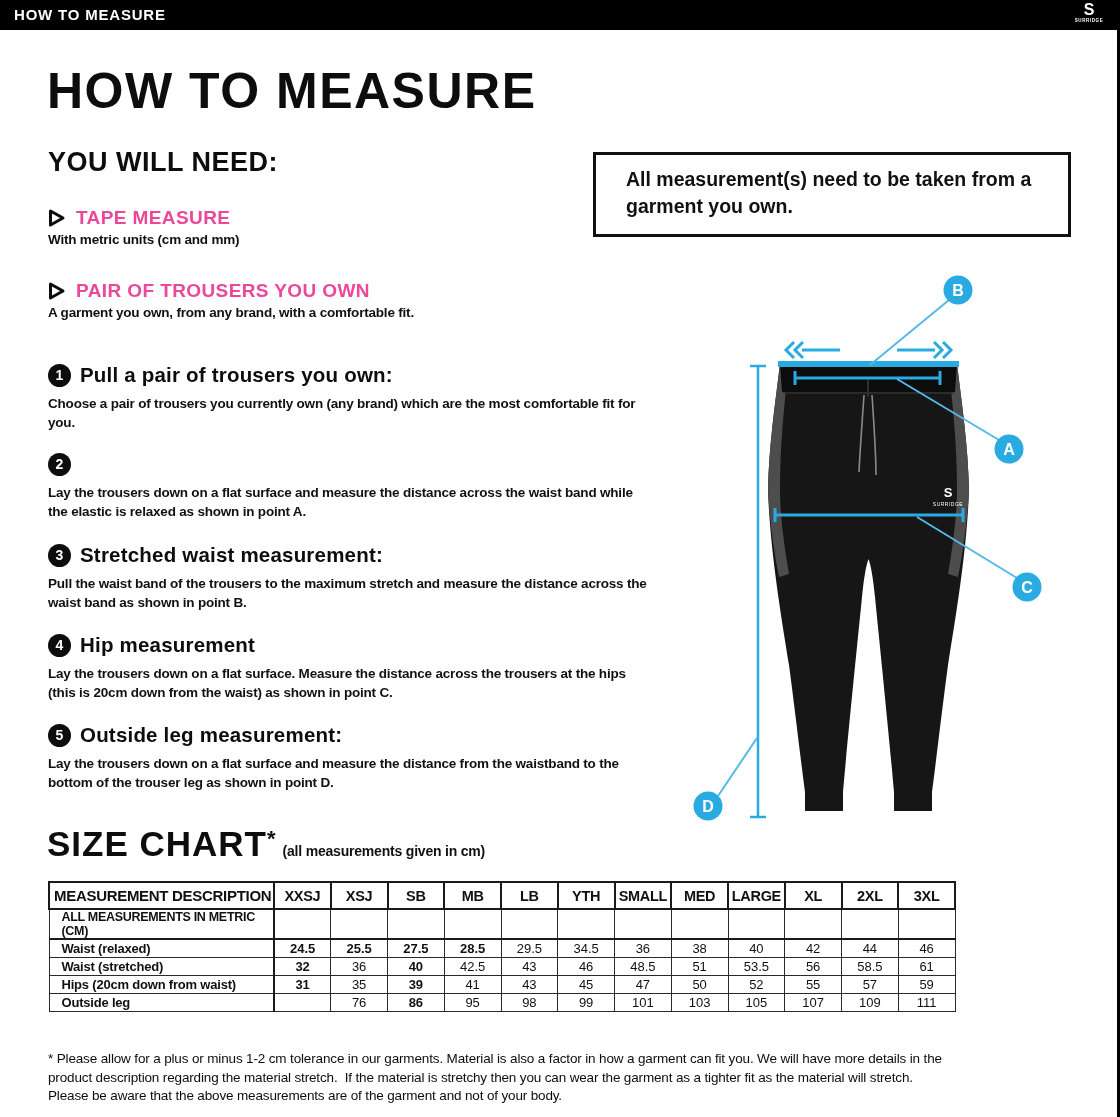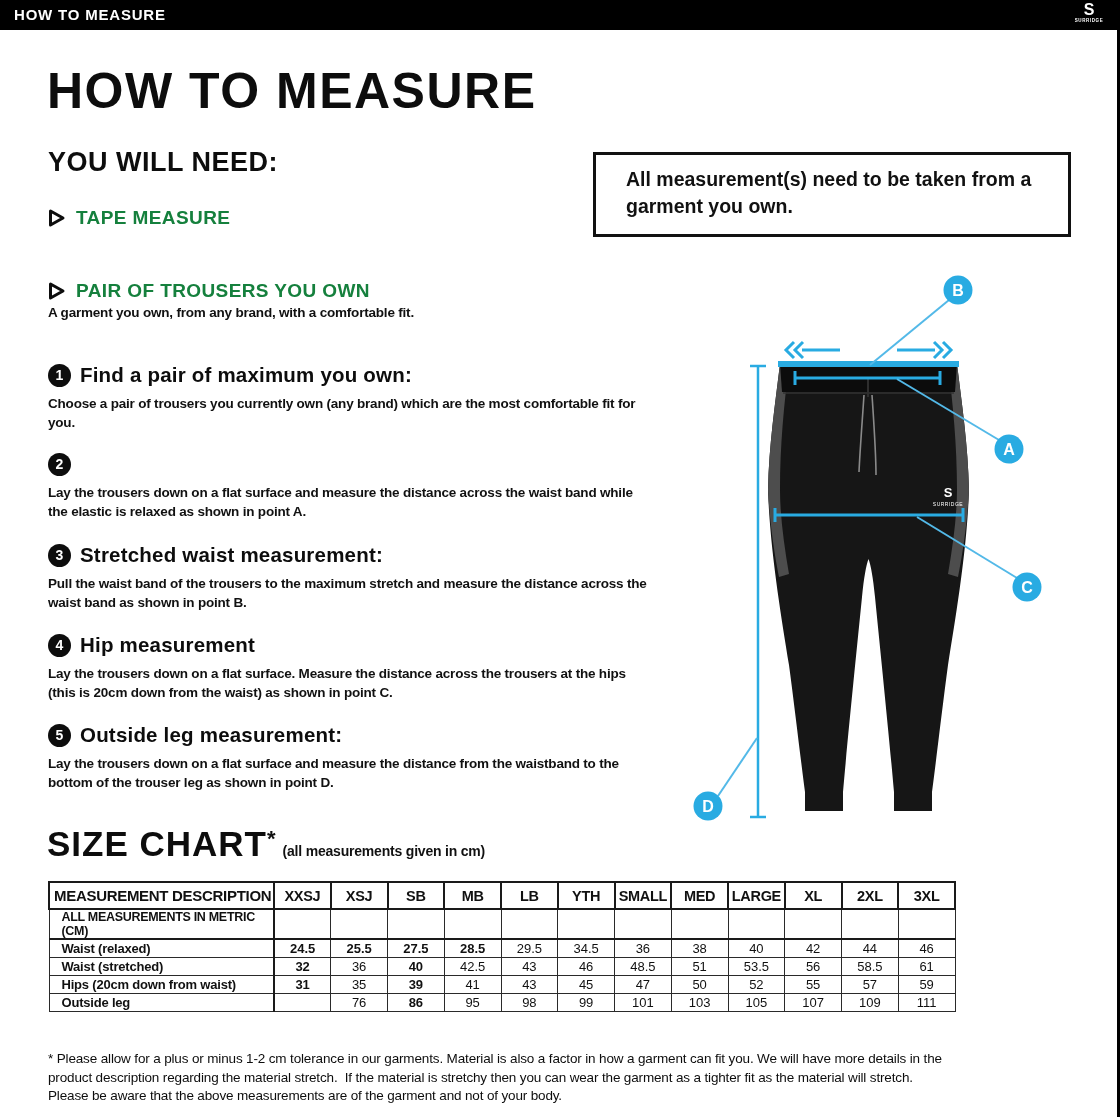--- a/index.html
+++ b/index.html
@@ -21,21 +21,21 @@
   .page-title { position:absolute; left:47px; top:62px; font-size:50px; font-weight:700; letter-spacing:1.5px; color:#0d0d0d; }
   .need-heading { position:absolute; left:48px; top:147px; font-size:27px; font-weight:700; letter-spacing:.5px; color:#0d0d0d; }
 
   
   .note-box { position:absolute; left:593px; top:152px; width:478px; height:85px; border:3px solid #111; padding:11px 30px; }
   .note-box p { font-size:19.5px; font-weight:700; line-height:27px; color:#111; }
 
   
   .tool { position:absolute; left:48px; width:600px; }
   .tool-head { display:flex; align-items:center; gap:10px; }
-  .tool-label { font-size:19px; font-weight:700; letter-spacing:.4px; color:#15803d; }
+  .tool-label { font-size:19px; font-weight:700; letter-spacing:.4px; color:#ec4899; }
   .tool-desc { font-size:13.5px; font-weight:700; letter-spacing:-.2px; margin-top:3px; color:#111; }
   .tri-icon svg { display:block; }
 
   
   .step { position:absolute; left:48px; width:600px; }
   .step-head { display:flex; align-items:center; gap:9px; }
   .step-badge { width:23px; height:23px; border-radius:50%; background:#0d0d0d; color:#fff;
     font-size:14px; font-weight:700; text-align:center; line-height:23px; flex:0 0 23px; }
   .step-title { font-size:20.5px; font-weight:700; letter-spacing:.2px; color:#0d0d0d; }
   .step-body { margin-top:7px; width:600px; font-size:13.5px; font-weight:700; letter-spacing:-.2px; line-height:19px; color:#111; }
@@ -84,20 +84,21 @@
   <div id="tools">
       <div class="tool" style="top: 207px;">
         <div class="tool-head">
           <span class="tri-icon">
             <svg width="18" height="20" viewBox="0 0 18 20">
               <polygon points="2.5,3 15,10 2.5,17" fill="#fff" stroke="#0d0d0d" stroke-width="3" stroke-linejoin="round"></polygon>
             </svg>
           </span>
           <span class="tool-label">TAPE MEASURE</span>
         </div>
+        <div class="tool-desc">With metric units (cm and mm)</div>
       </div>
       <div class="tool" style="top: 280px;">
         <div class="tool-head">
           <span class="tri-icon">
             <svg width="18" height="20" viewBox="0 0 18 20">
               <polygon points="2.5,3 15,10 2.5,17" fill="#fff" stroke="#0d0d0d" stroke-width="3" stroke-linejoin="round"></polygon>
             </svg>
           </span>
           <span class="tool-label">PAIR OF TROUSERS YOU OWN</span>
         </div>
@@ -106,21 +107,21 @@
     </div>
 
   <div class="note-box">
     <p>All measurement(s) need to be taken from a garment you own.</p>
   </div>
 
   <div id="steps">
       <div class="step" style="top: 363px;">
         <div class="step-head">
           <span class="step-badge">1</span>
-          <span class="step-title">Find a pair of maximum you own:</span>
+          <span class="step-title">Pull a pair of trousers you own:</span>
         </div>
         <div class="step-body">Choose a pair of trousers you currently own (any brand) which are the most comfortable fit for you.</div>
       </div>
       <div class="step" style="top: 453px;">
         <div class="step-head">
           <span class="step-badge">2</span>
         </div>
         <div class="step-body">Lay the trousers down on a flat surface and measure the distance across the waist band while the elastic is relaxed as shown in point A.</div>
       </div>
       <div class="step" style="top: 543px;">

